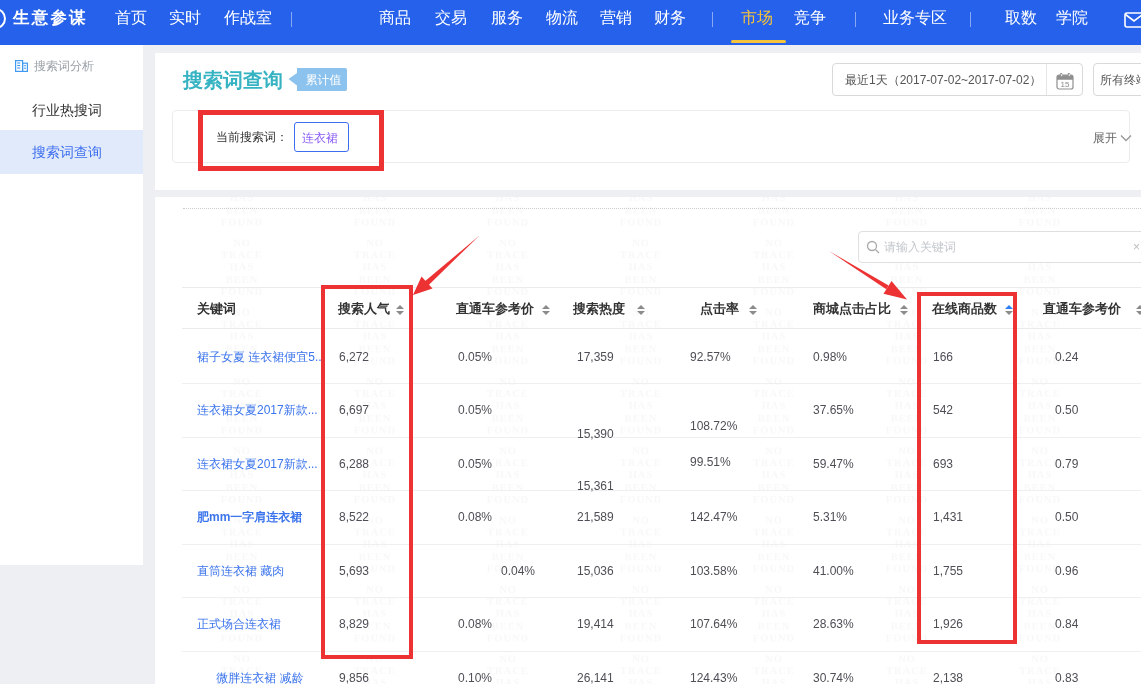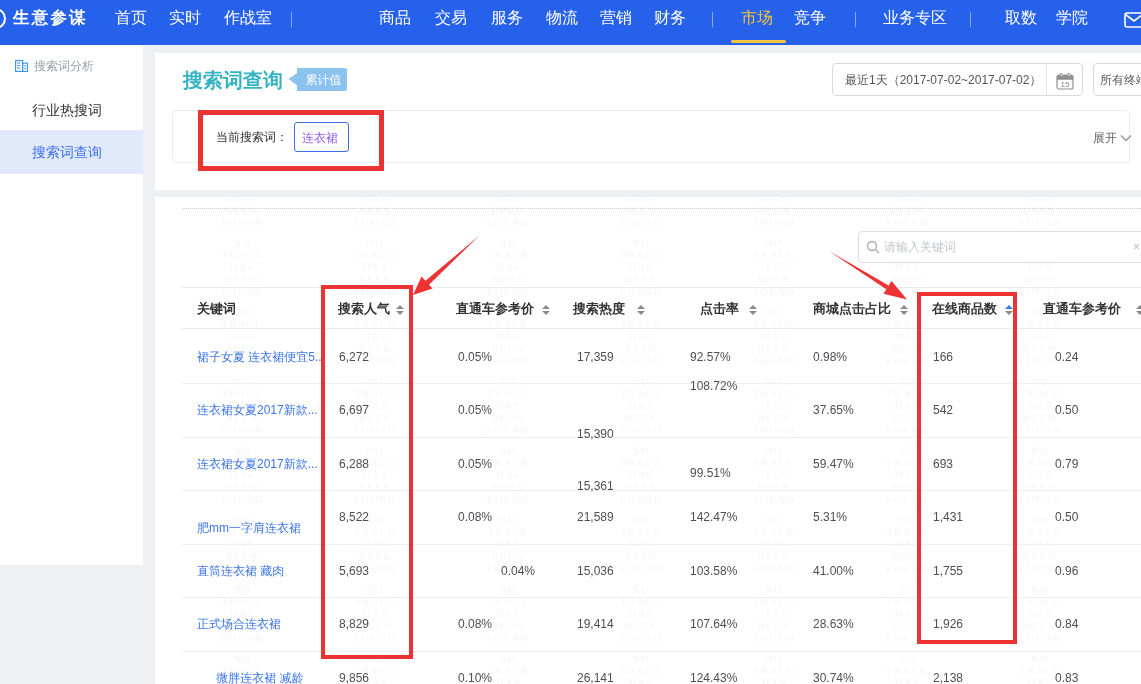--- a/index.html
+++ b/index.html
@@ -189,35 +189,35 @@
 <span class="num" style="left:577px;top:351px;">17,359</span>
 <span class="num" style="left:690px;top:351px;">92.57%</span>
 <span class="num" style="left:813px;top:351px;">0.98%</span>
 <span class="num" style="left:933px;top:351px;">166</span>
 <span class="num" style="left:1055px;top:351px;">0.24</span>
 
 <span class="lnk" style="left:197px;top:404px;width:126px;">连衣裙女夏2017新款...</span>
 <span class="num" style="left:339px;top:404px;">6,697</span>
 <span class="num" style="left:458px;top:404px;">0.05%</span>
 <span class="num" style="left:577px;top:404px;margin-top:24px;">15,390</span>
-<span class="num" style="left:690px;top:380px;text-align:center;">108.72%</span>
+<span class="num" style="left:690px;top:420px;text-align:center;">108.72%</span>
 <span class="num" style="left:813px;top:404px;">37.65%</span>
 <span class="num" style="left:933px;top:404px;">542</span>
 <span class="num" style="left:1055px;top:404px;">0.50</span>
 
 <span class="lnk" style="left:197px;top:458px;width:126px;">连衣裙女夏2017新款...</span>
 <span class="num" style="left:339px;top:458px;">6,288</span>
 <span class="num" style="left:458px;top:458px;">0.05%</span>
 <span class="num" style="left:577px;top:458px;margin-top:22px;">15,361</span>
-<span class="num" style="left:690px;top:467px;">99.51%</span>
+<span class="num" style="left:690px;top:456px;">99.51%</span>
 <span class="num" style="left:813px;top:458px;">59.47%</span>
 <span class="num" style="left:933px;top:458px;">693</span>
 <span class="num" style="left:1055px;top:458px;">0.79</span>
 
-<span class="lnk" style="left:197px;top:522px;width:126px;">肥mm一字肩连衣裙</span>
+<span class="lnk" style="left:197px;top:511px;width:126px;font-weight:bold;">肥mm一字肩连衣裙</span>
 <span class="num" style="left:339px;top:511px;">8,522</span>
 <span class="num" style="left:458px;top:511px;">0.08%</span>
 <span class="num" style="left:577px;top:511px;">21,589</span>
 <span class="num" style="left:690px;top:511px;">142.47%</span>
 <span class="num" style="left:813px;top:511px;">5.31%</span>
 <span class="num" style="left:933px;top:511px;">1,431</span>
 <span class="num" style="left:1055px;top:511px;">0.50</span>
 
 <span class="lnk" style="left:197px;top:565px;width:126px;">直筒连衣裙 藏肉</span>
 <span class="num" style="left:339px;top:565px;">5,693</span>

